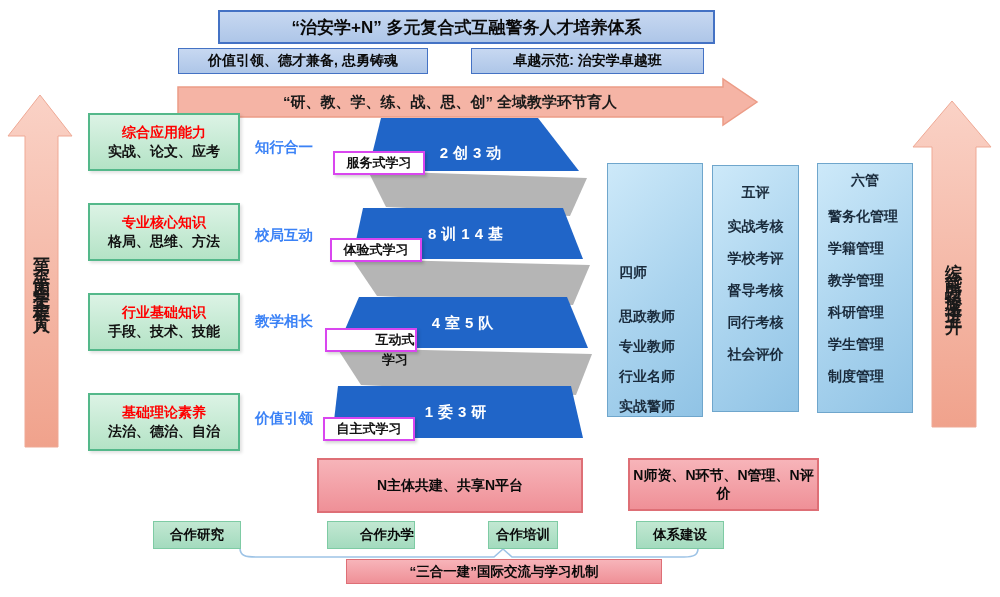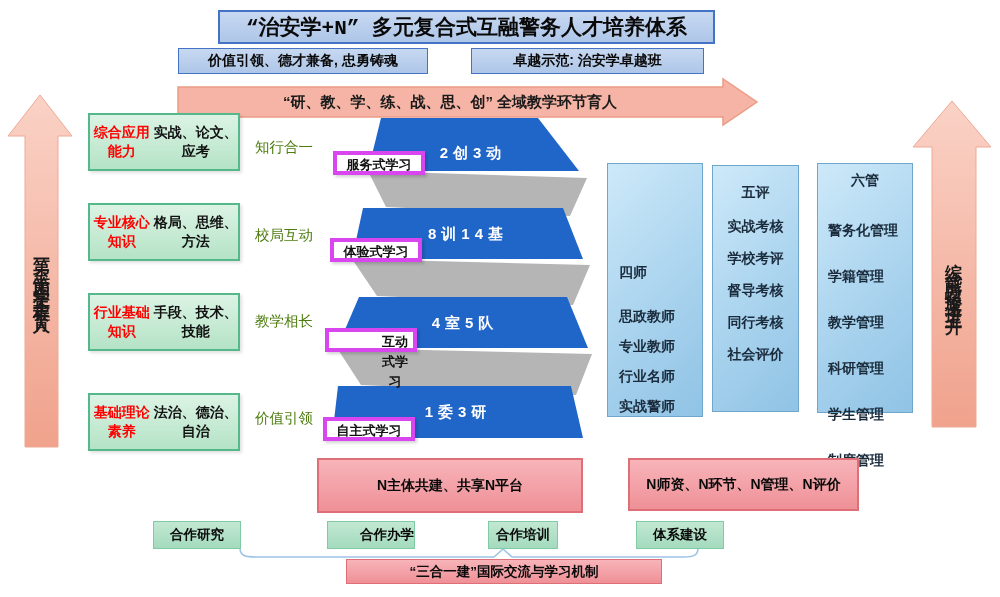--- a/index.html
+++ b/index.html
@@ -4,26 +4,26 @@
 <style>
   html,body{margin:0;padding:0;background:#ffffff;}
   #canvas{
     position:relative;width:1000px;height:597px;overflow:hidden;background:#ffffff;
     font-family:"Liberation Sans","DejaVu Sans",sans-serif;color:#111;
   }
   #shape-layer{position:absolute;left:0;top:0;width:1000px;height:597px;}
   .box{position:absolute;box-sizing:border-box;display:flex;align-items:center;justify-content:center;text-align:center;}
   .bluebox{background:linear-gradient(180deg,#C7D8F1,#AEC6E8);border:2px solid #4472C4;font-weight:bold;color:#0a0a0a;}
   .pinkbox{background:linear-gradient(180deg,#F7B4B9,#EF9097);border:2px solid #DE6F76;font-weight:bold;color:#0a0a0a;font-size:14px;}
-  .greenlevel{background:linear-gradient(180deg,#DCF3E5,#B4E3C6);border:2px solid #54B88A;flex-direction:row;line-height:19px;font-size:14px;font-weight:bold;box-shadow:2px 2px 3px rgba(0,0,0,.12);}
+  .greenlevel{background:linear-gradient(180deg,#DCF3E5,#B4E3C6);border:2px solid #54B88A;flex-direction:column;line-height:19px;font-size:14px;font-weight:bold;box-shadow:2px 2px 3px rgba(0,0,0,.12);}
   .greenlevel .hd{color:#FF0000;}
   .coopbox{background:linear-gradient(180deg,#C2E8D2,#A3DBBE);border:1.5px solid #7ECBA4;font-weight:bold;font-size:13.5px;color:#0a0a0a;}
-  .learn{position:absolute;background:#ffffff;border:4px solid #d946ef;font-size:13px;font-weight:600;text-align:center;
+  .learn{position:absolute;background:#ffffff;border:2px solid #d946ef;font-size:13px;font-weight:600;text-align:center;
          width:92px;height:24px;line-height:20px;box-sizing:border-box;box-shadow:2px 2px 3px rgba(0,0,0,.18);}
-  .bridge{position:absolute;width:76px;text-align:center;font-size:14.5px;font-weight:400;color:#4d7c0f;}
+  .bridge{position:absolute;width:76px;text-align:center;font-size:14.5px;font-weight:700;color:#3b82f6;}
   .tierlab{position:absolute;color:#ffffff;font-weight:bold;font-size:15px;letter-spacing:5px;text-align:center;}
   .vtxt{position:absolute;writing-mode:vertical-rl;text-orientation:upright;letter-spacing:6px;
         font-size:17px;font-weight:600;color:#1a1a1a;text-align:center;}
   .col{position:absolute;box-sizing:border-box;display:flex;flex-direction:column;
        background:linear-gradient(135deg,#CDE9F9 0%,#A9D3EE 55%,#90C3E5 100%);
        border:1px solid #6FA6CC;font-size:14px;font-weight:600;color:#1a2b3c;line-height:20px;}
   .col .it, .col .hd{white-space:nowrap;}
   .arrowtxt{position:absolute;text-align:center;font-size:15px;font-weight:600;color:#1a1a1a;}
 </style>
 </head>
@@ -50,21 +50,21 @@
     <polygon points="337,348 592,354 576,395 361,385" fill="#B5B5B5"></polygon>
 
     <polygon points="381,118 538,118 579,171 368,171" fill="#2065C8"></polygon>
     <polygon points="363,208 563,208 583,259 352,259" fill="#2065C8"></polygon>
     <polygon points="359,297 567,297 588,348 337,348" fill="#2065C8"></polygon>
     <polygon points="338,386 571,386 583,438 332,438" fill="#2065C8"></polygon>
 
     <path d="M240,548 C240,556 246,557 256,557 L494,557 L503,549 L512,557 L684,557 C694,557 698,555 698,548" fill="none" stroke="#9DC3E6" stroke-width="1.6"></path>
   </svg>
 
-  <div class="box bluebox" style="left:218px;top:10px;width:497px;height:34px;font-size:21px;font-family:Liberation Mono, monospace;">“治安学+N” 多元复合式互融警务人才培养体系</div>
+  <div class="box bluebox" style="left:218px;top:10px;width:497px;height:34px;font-size:17px;">“治安学+N” 多元复合式互融警务人才培养体系</div>
   <div class="box bluebox" style="left:178px;top:48px;width:250px;height:26px;font-size:14px;font-weight:600;border-width:1.5px;">价值引领、德才兼备, 忠勇铸魂</div>
   <div class="box bluebox" style="left:471px;top:48px;width:233px;height:26px;font-size:14px;font-weight:600;border-width:1.5px;">卓越示范: 治安学卓越班</div>
 
   <div class="arrowtxt" style="left:200px;top:93px;width:500px;">“研、教、学、练、战、思、创” 全域教学环节育人</div>
   <div class="vtxt" style="left:30px;top:152px;height:250px;">第一至第四学年全程育人</div>
   <div class="vtxt" style="left:942px;top:165px;height:230px;">综合能力螺旋递进上升</div>
 
   <div class="box greenlevel" style="left:88px;top:113px;width:152px;height:58px;">
     <div class="hd">综合应用能力</div>
     <div>实战、论文、应考</div>
@@ -107,32 +107,32 @@
 
   <div class="col" style="left:712px;top:165px;width:87px;height:247px;padding-top:16px;align-items:center;row-gap:12px;">
     <div class="hd" style="margin-bottom:2px;">五评</div>
     <div class="it">实战考核</div>
     <div class="it">学校考评</div>
     <div class="it">督导考核</div>
     <div class="it">同行考核</div>
     <div class="it">社会评价</div>
   </div>
 
-  <div class="col" style="left:817px;top:163px;width:96px;height:250px;padding:6px 0 0 10px;align-items:flex-start;row-gap:26px;">
+  <div class="col" style="left:817px;top:163px;width:96px;height:250px;padding:6px 0 0 10px;align-items:flex-start;row-gap:12px;">
     <div class="hd" style="align-self:center;margin-left:-10px;margin-bottom:4px;">六管</div>
     <div class="it">警务化管理</div>
     <div class="it">学籍管理</div>
     <div class="it">教学管理</div>
     <div class="it">科研管理</div>
     <div class="it">学生管理</div>
     <div class="it">制度管理</div>
   </div>
 
   <div class="box pinkbox" style="left:317px;top:458px;width:266px;height:55px;">N主体共建、共享N平台</div>
-  <div class="box pinkbox" style="left:628px;top:458px;width:231px;height:53px;">N师资、N环节、N管理、N评价</div>
+  <div class="box pinkbox" style="left:628px;top:458px;width:191px;height:53px;">N师资、N环节、N管理、N评价</div>
 
   <div class="box coopbox" style="left:153px;top:521px;width:88px;height:28px;">合作研究</div>
   <div class="box coopbox" style="left:327px;top:521px;width:88px;height:28px;padding-left:32px;">合作办学</div>
   <div class="box coopbox" style="left:488px;top:521px;width:70px;height:28px;">合作培训</div>
   <div class="box coopbox" style="left:636px;top:521px;width:88px;height:28px;">体系建设</div>
 
   <div class="box pinkbox" style="left:346px;top:559px;width:316px;height:25px;font-size:13.5px;border-width:1.5px;">“三合一建”国际交流与学习机制</div>
 
 </div>
 

